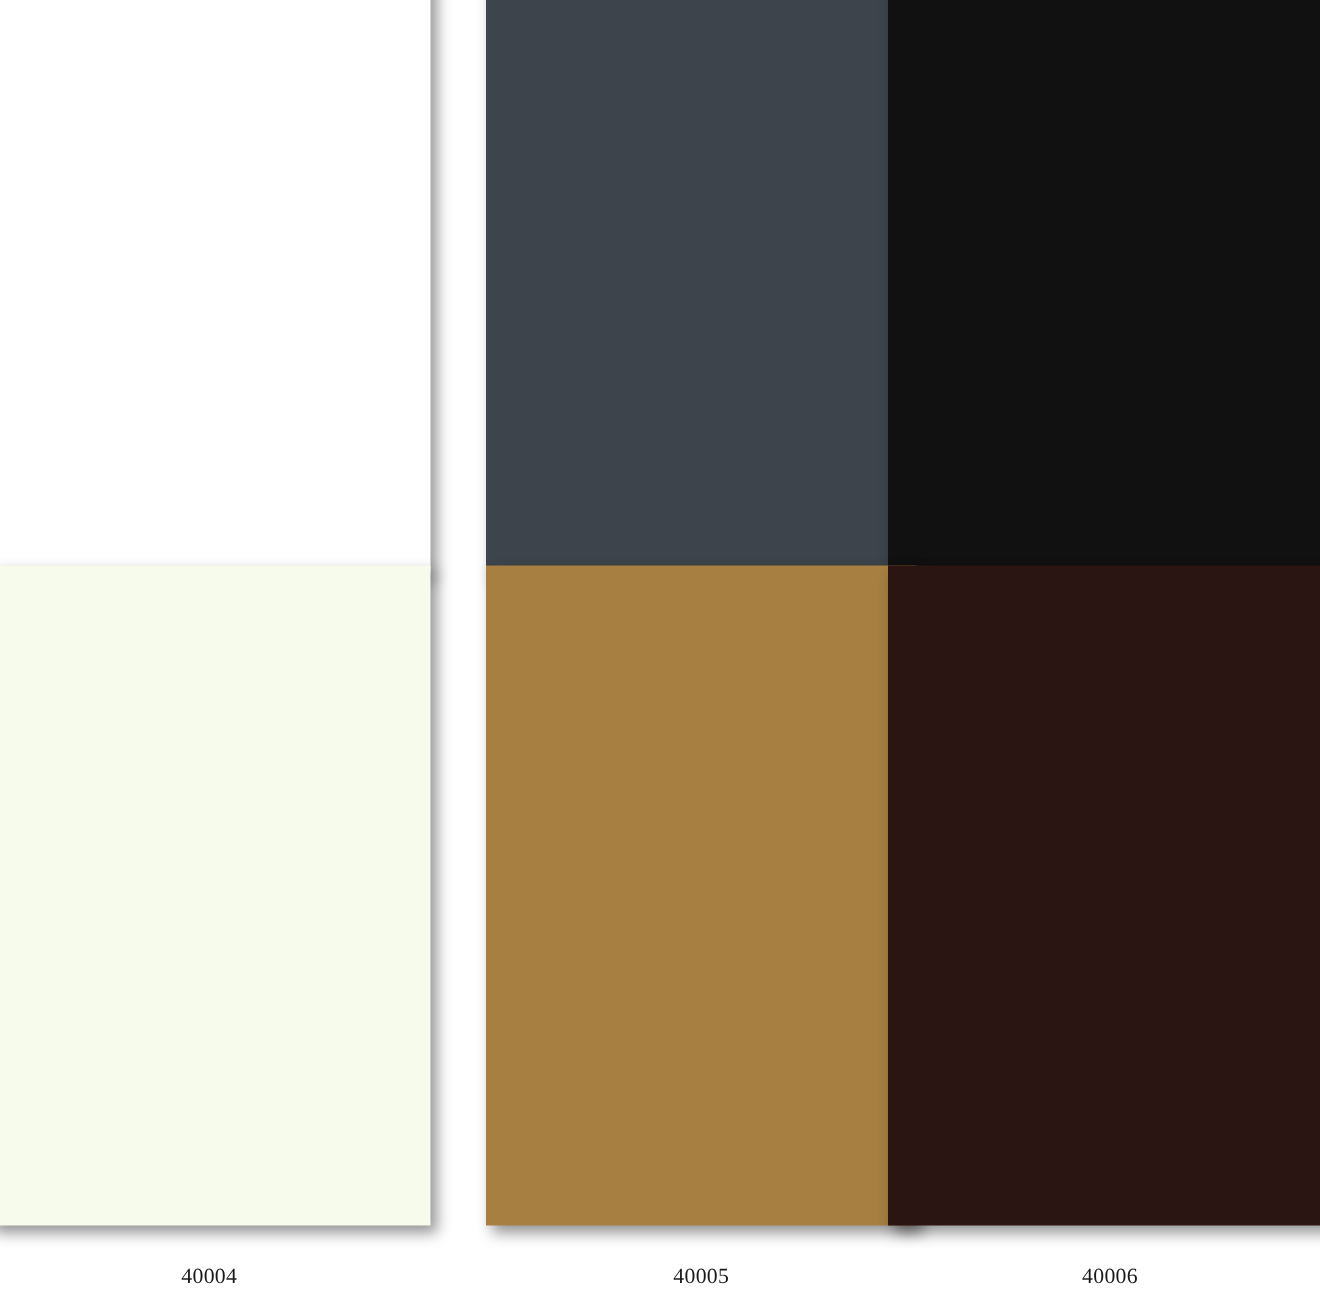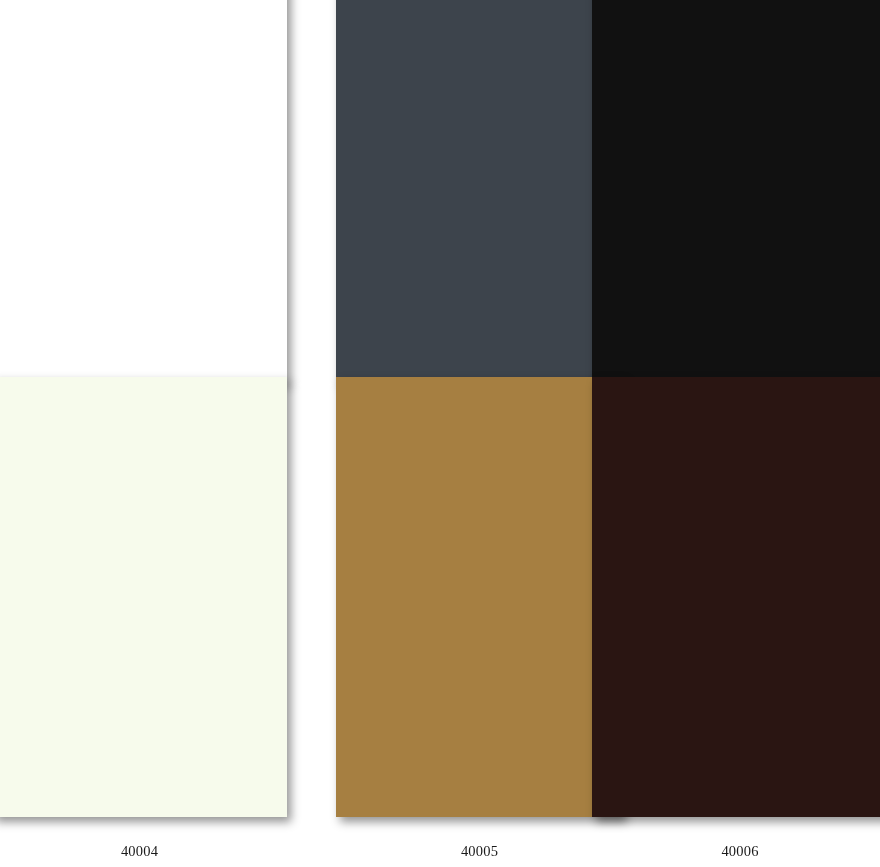--- a/index.html
+++ b/index.html
@@ -33,21 +33,21 @@
   .swatch-row.row-0 { top: -58px; }   
   .swatch-row.row-1 { top: 377px; }
 
   
   .swatch-cell {
     position: absolute;
     top: 0;
   }
   
   .swatch-cell.col-0 { left: -8px;  width: 295px; }
-  .swatch-cell.col-1 { left: 296px; width: 287px; padding-left: 40px; }
+  .swatch-cell.col-1 { left: 284px; width: 287px; padding-left: 40px; }
   .swatch-cell.col-2 { left: 592px; width: 296px; }
 
   .swatch-chip {
     display: block;
     width: 100%;
     height: 440px;
     box-sizing: border-box;
     box-shadow: 4px 5px 9px rgba(0,0,0,0.42);
   }
 

